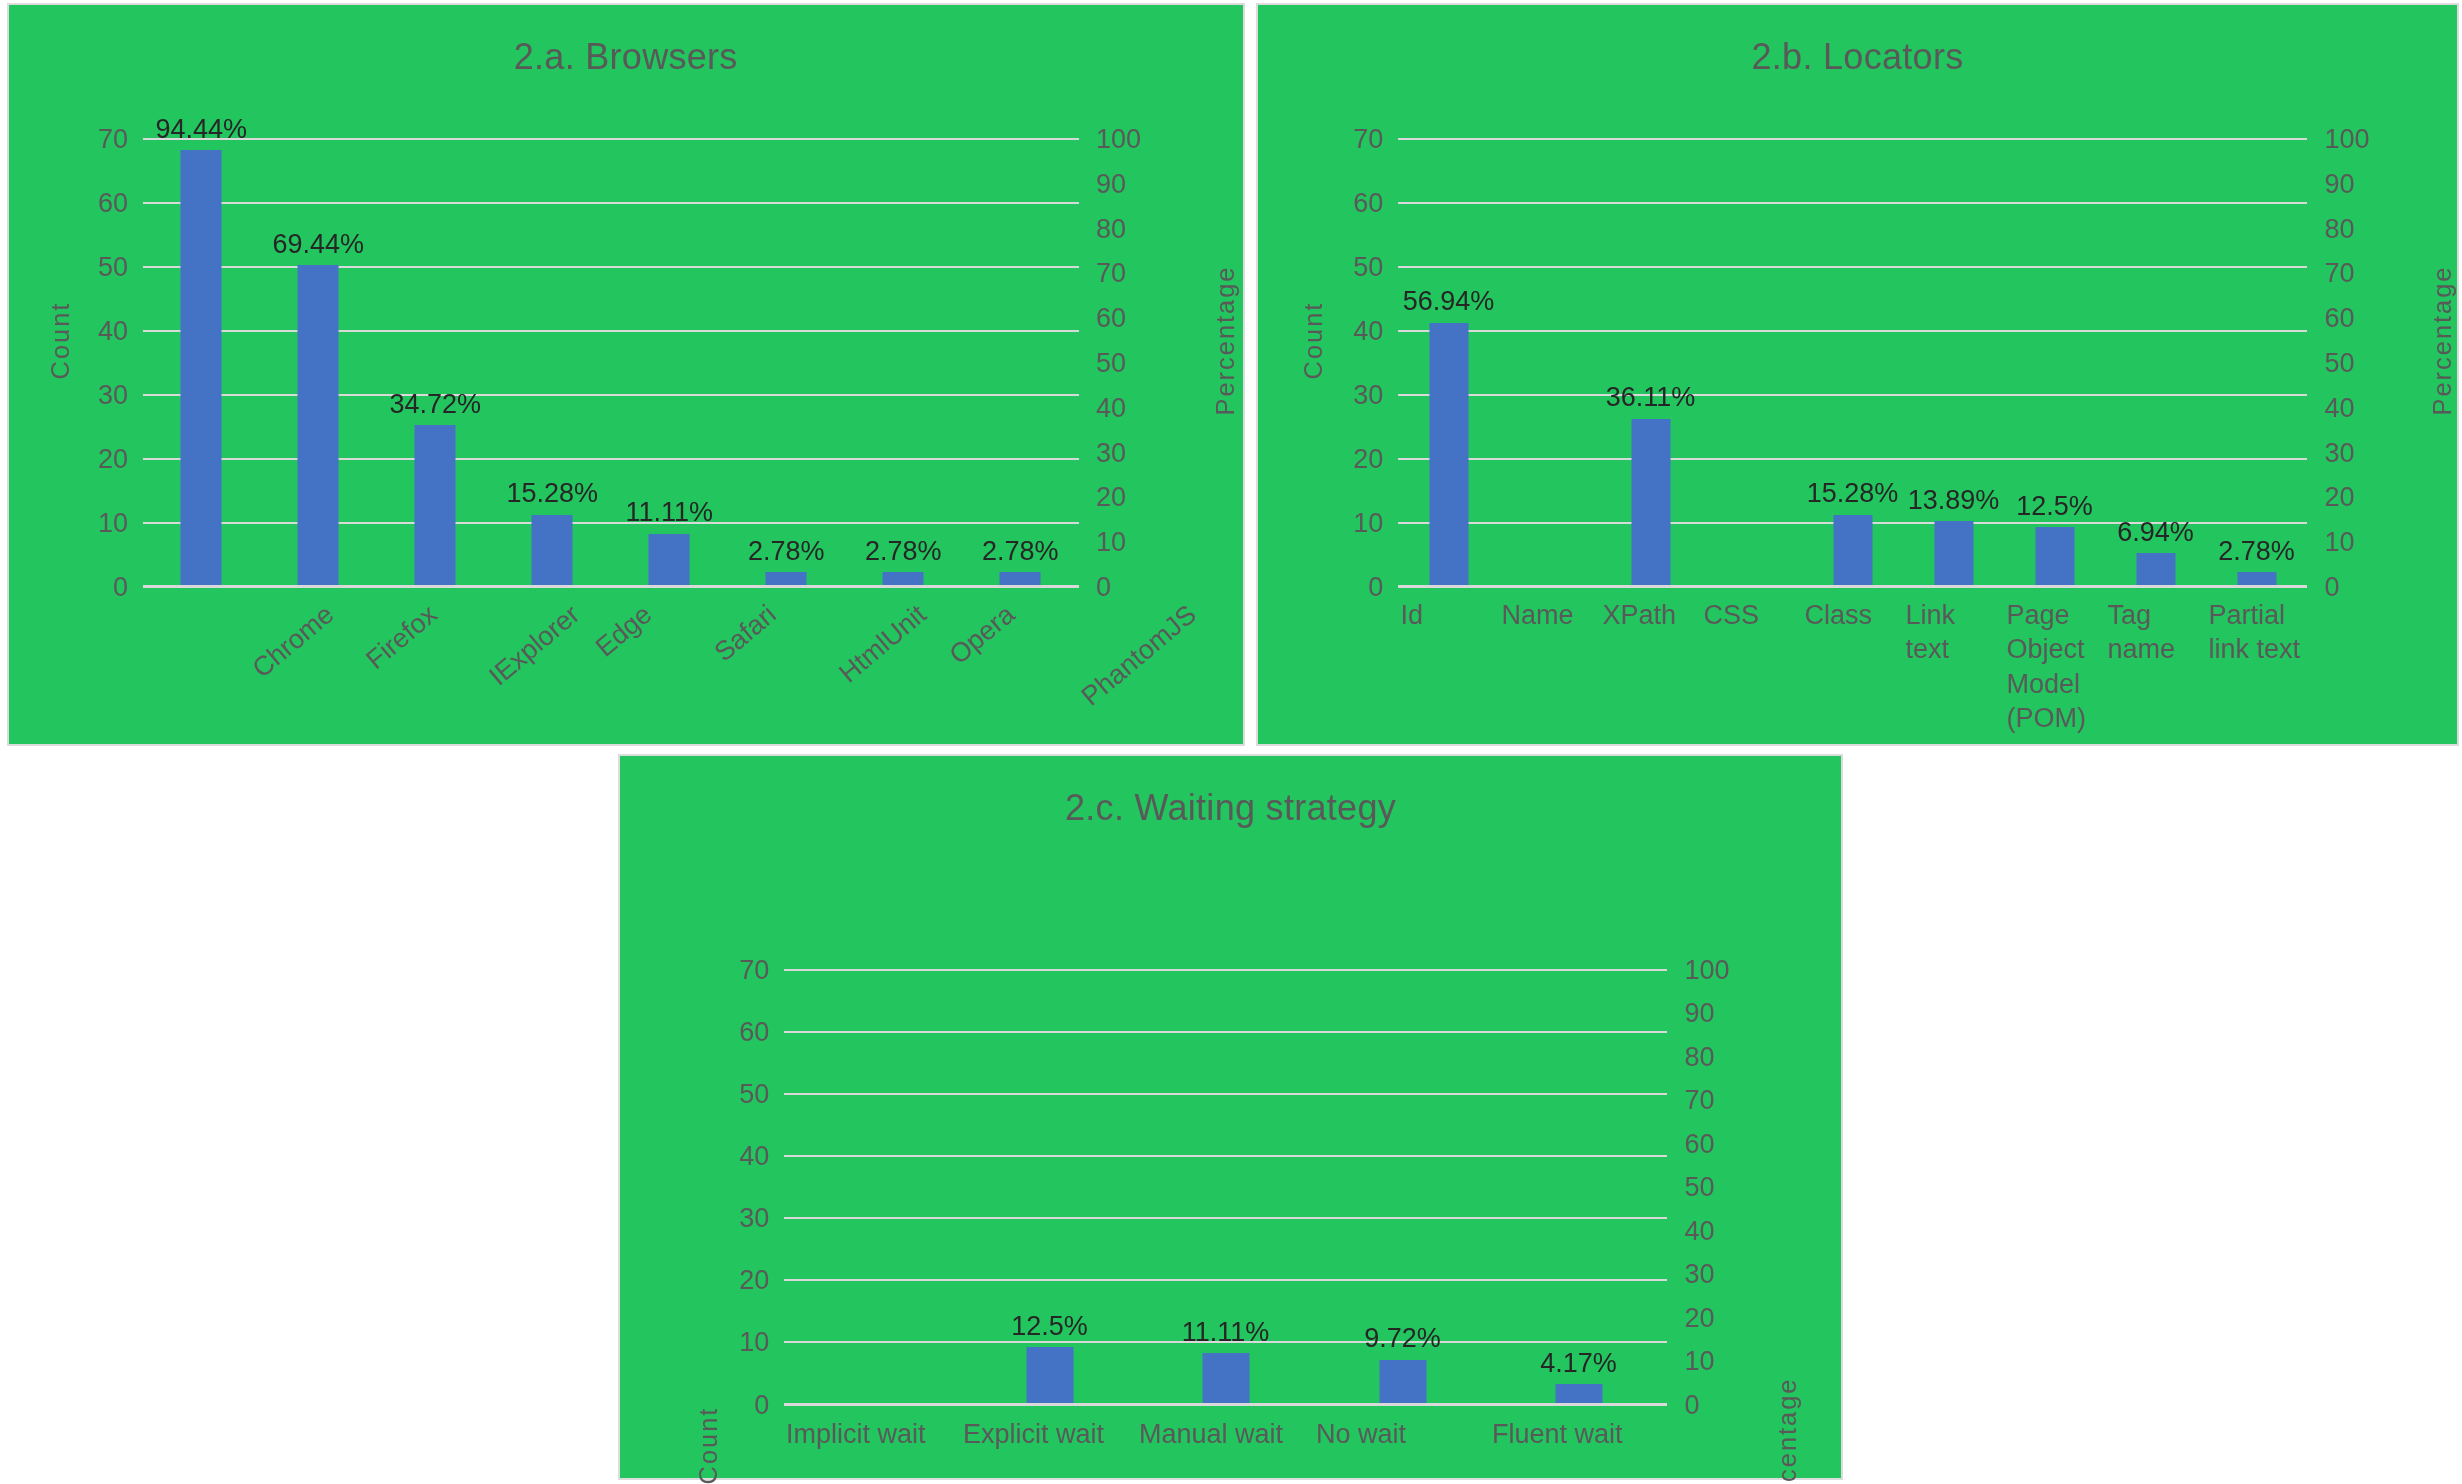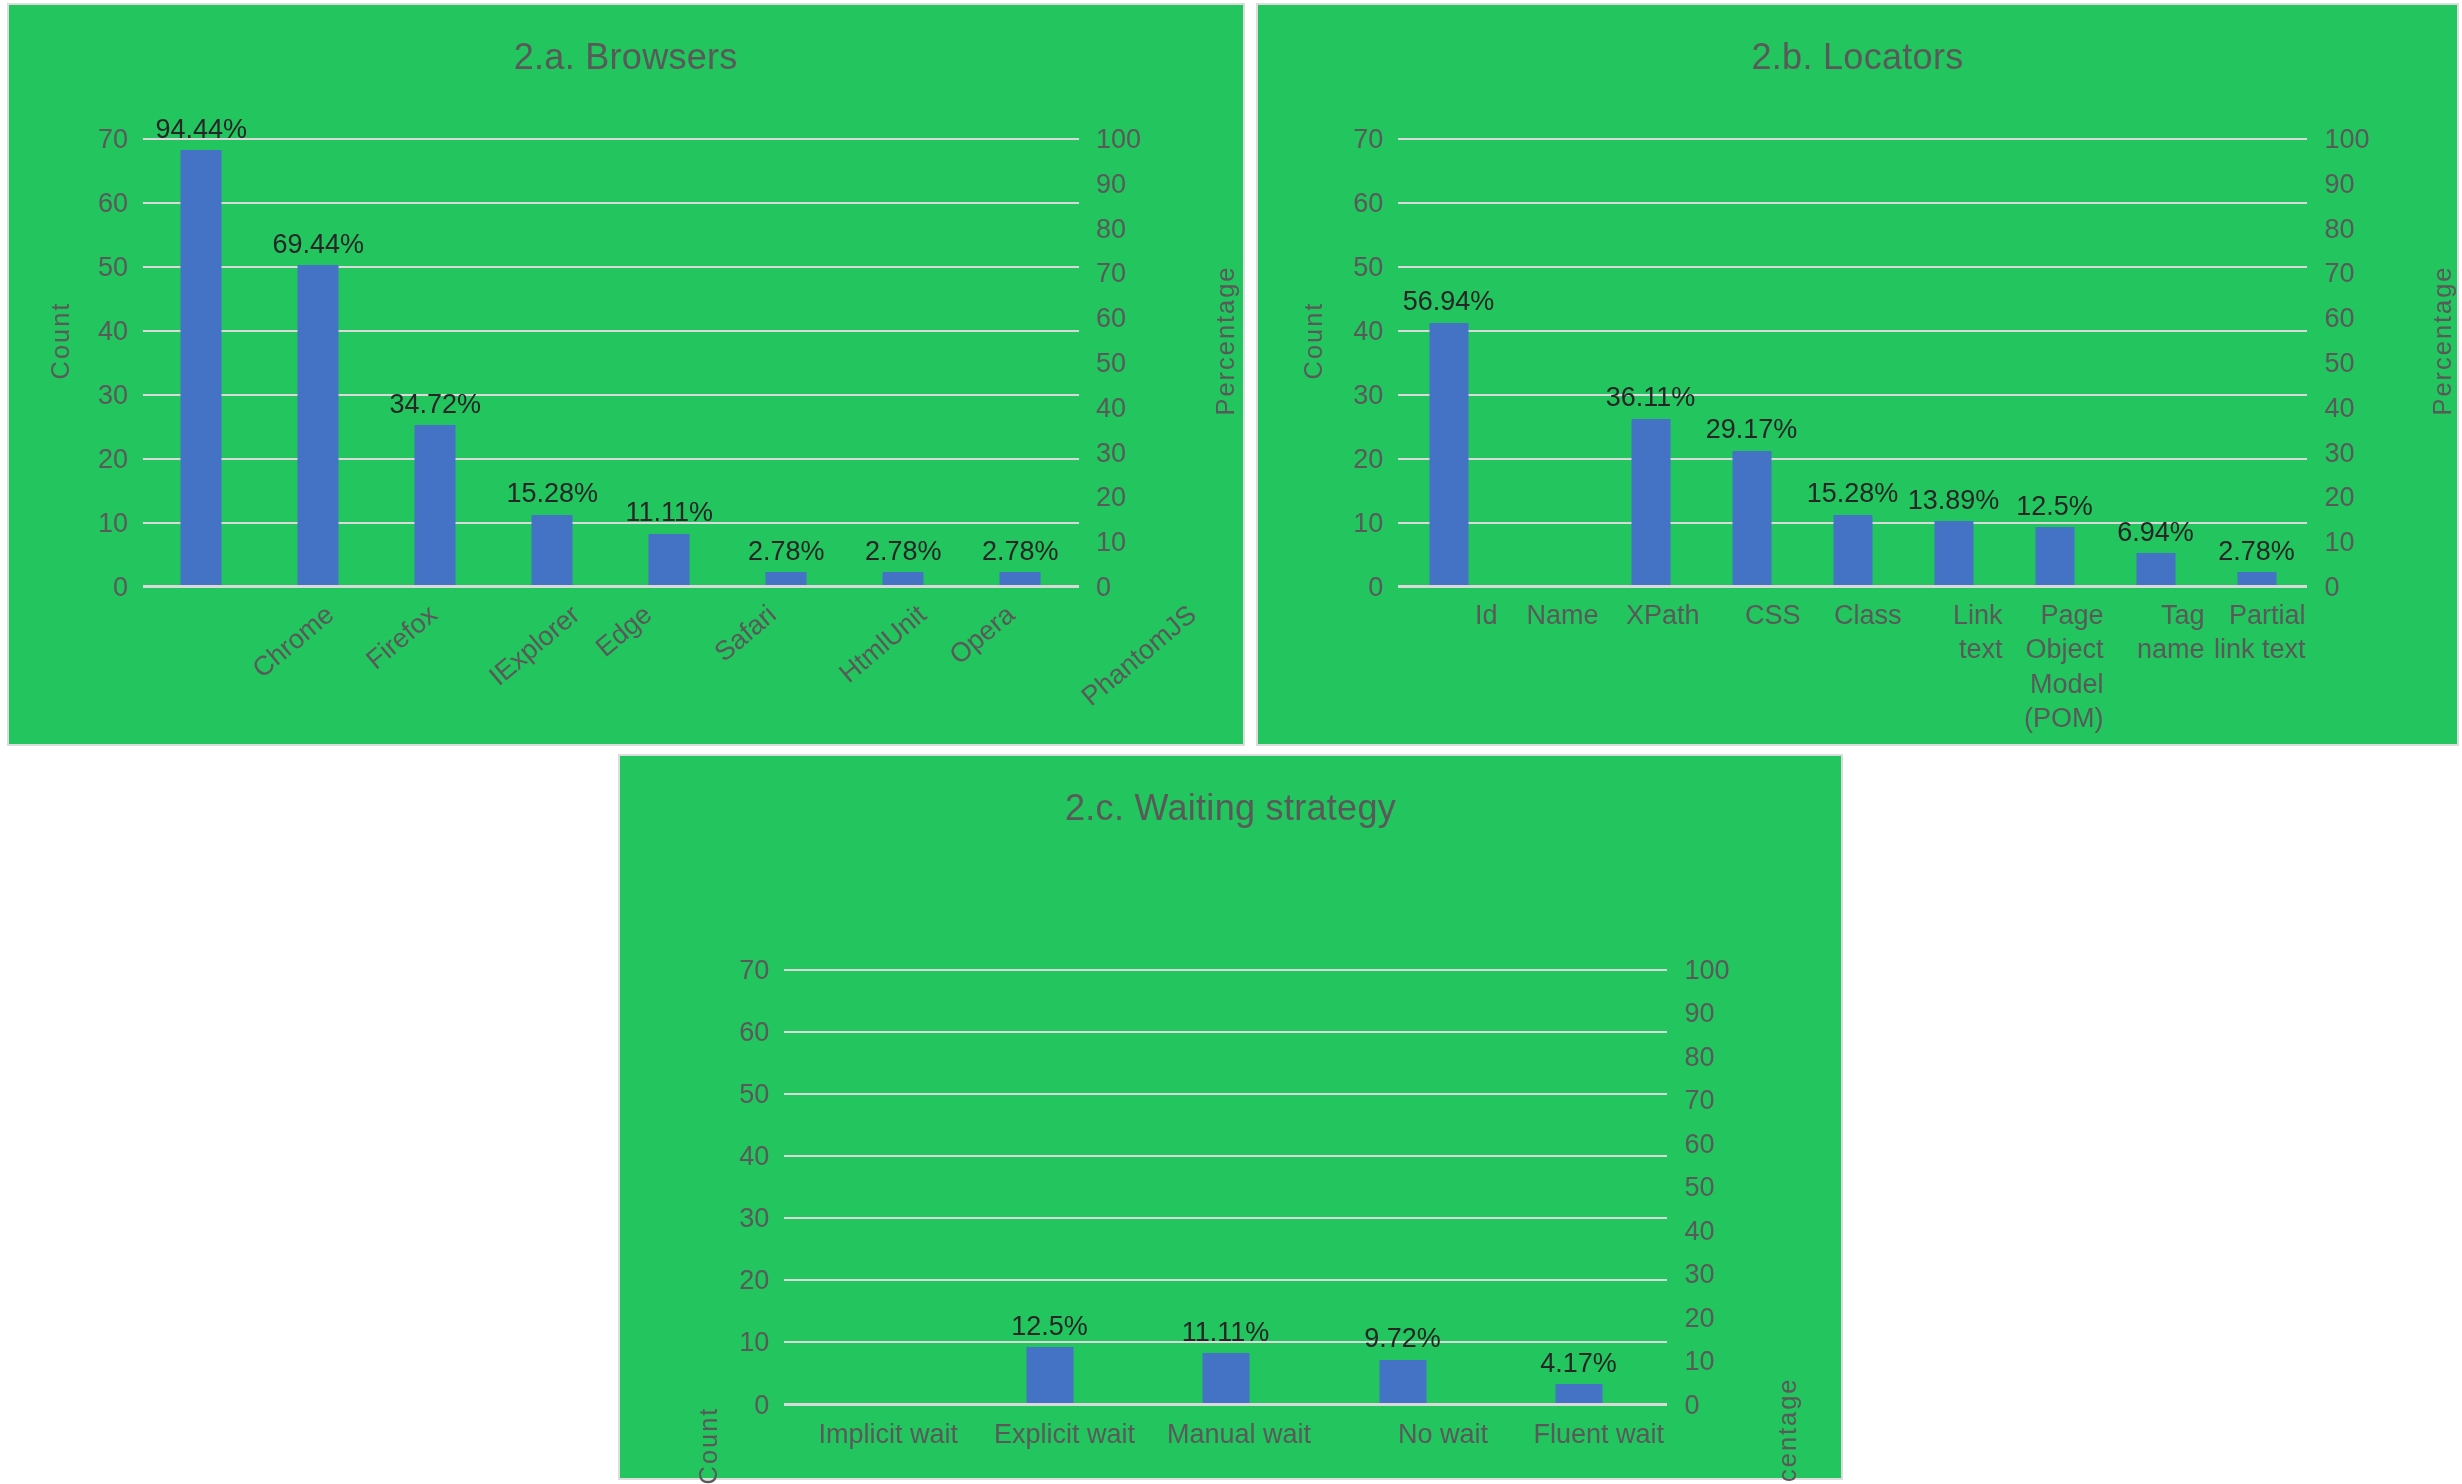--- a/index.html
+++ b/index.html
@@ -111,21 +111,21 @@
     position:absolute;
     font-size:27px;color:#595959;
     white-space:nowrap;
   }
   .xlab-rot{
     transform:rotate(-40deg);
     transform-origin:right top;
     text-align:right;
   }
   .xlab-wrap{
-    text-align:right;
+    text-align:left;
     white-space:normal;
     line-height:1.28;
     transform:translateX(-50%);
   }
 </style>
 </head>
 <body>
 
 <div class="panel" id="panel-a">
   <div class="chart-title">2.a. Browsers</div>
@@ -253,24 +253,20 @@
       </div>
     <div class="bars">
         <div class="bar-slot" style="left: 0px; width: 101px;">
           <div class="bar" style="height: 262px; width: 39px; background: rgb(68, 114, 196);"></div>
           <div class="bar-label" style="bottom: 268px;">56.94%</div>
         </div>
         <div class="bar-slot" style="left: 202px; width: 101px;">
           <div class="bar" style="height: 166px; width: 39px; background: rgb(68, 114, 196);"></div>
           <div class="bar-label" style="bottom: 172px;">36.11%</div>
         </div>
-        <div class="bar-slot" style="left: 303px; width: 101px;">
-          <div class="bar" style="height: 134px; width: 39px; background: rgb(68, 114, 196);"></div>
-          <div class="bar-label" style="bottom: 140px;">29.17%</div>
-        </div>
         <div class="bar-slot" style="left: 404px; width: 101px;">
           <div class="bar" style="height: 70px; width: 39px; background: rgb(68, 114, 196);"></div>
           <div class="bar-label" style="bottom: 76px;">15.28%</div>
         </div>
         <div class="bar-slot" style="left: 505px; width: 101px;">
           <div class="bar" style="height: 64px; width: 39px; background: rgb(68, 114, 196);"></div>
           <div class="bar-label" style="bottom: 69px;">13.89%</div>
         </div>
         <div class="bar-slot" style="left: 606px; width: 101px;">
           <div class="bar" style="height: 58px; width: 39px; background: rgb(68, 114, 196);"></div>

